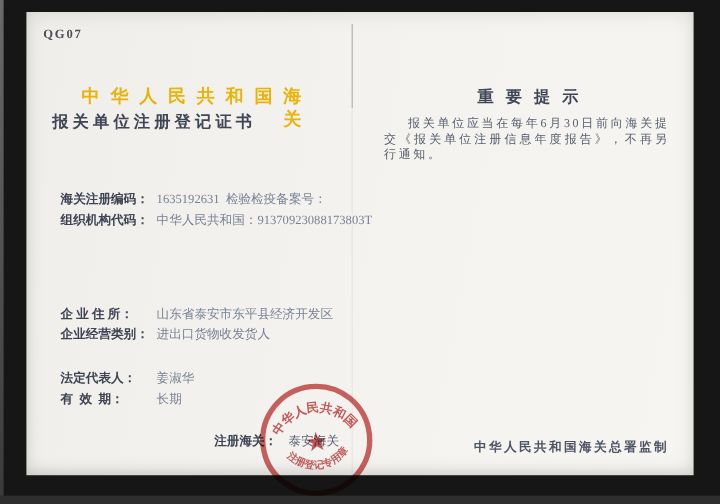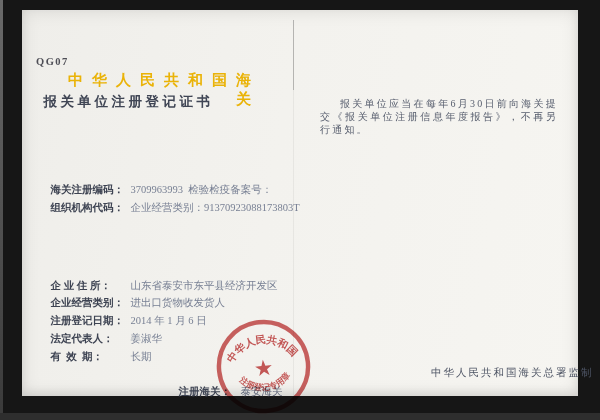--- a/index.html
+++ b/index.html
@@ -11,73 +11,71 @@
     background:linear-gradient(180deg,#6a6a6a,#3a3a3a);}
   .bottom-strip{position:absolute;left:0;bottom:0;width:100%;height:7px;background:#2e2e2e;}
   .paper{
     position:absolute;left:22px;top:10px;width:556px;height:386px;
     background:linear-gradient(100deg,#efeeea 0%,#f3f2ee 45%,#f6f5f1 100%);
     box-shadow:inset 0 0 18px rgba(0,0,0,0.10), inset 0 -4px 8px rgba(0,0,0,0.08);
   }
   .fold-faint{position:absolute;left:271px;top:10px;width:1px;height:380px;background:rgba(0,0,0,0.05);}
   .fold-top{position:absolute;left:271px;top:10px;width:1px;height:70px;background:rgba(90,90,90,0.35);}
   .form-code{position:absolute;left:36px;top:24px;font-size:10.5px;font-weight:bold;
-    letter-spacing:1.5px;color:#4e4e56;margin-top:32px;}
+    letter-spacing:1.5px;color:#4e4e56;}
   .cert-title-1{position:absolute;left:40px;top:71px;width:220px;text-align:right;
     font-size:15px;font-weight:bold;letter-spacing:9px;text-indent:9px;color:#eab308;}
   .cert-title-2{position:absolute;left:40px;top:93px;width:220px;text-align:left;
     font-size:13.5px;font-weight:bold;letter-spacing:3.5px;text-indent:3.5px;color:#3f4554;}
   .notice-title{position:absolute;left:330px;top:72px;width:220px;text-align:center;
     font-size:13.5px;font-weight:bold;letter-spacing:10px;text-indent:10px;color:#3f4554;}
   .notice-body{position:absolute;left:320px;top:97px;width:238px;font-size:10px;
     letter-spacing:2.2px;line-height:13px;text-indent:2em;text-align:justify;color:#565d6d;}
   .row{position:absolute;left:40px;font-size:10.5px;white-space:pre;}
-  .row .lbl{display:inline-block;width:80px;color:#3d4352;font-weight:600;margin-top:24px;}
+  .row .lbl{display:inline-block;width:80px;color:#3d4352;font-weight:600;}
   .row .val{color:#788094;}
   .row.low{left:168px;}
   .row.low .lbl{width:62px;}
   .row.low .val{color:#8b92a4;}
-  .supervision{position:absolute;left:431px;top:366px;font-size:10.5px;
-    letter-spacing:2px;color:#4c5363;}
+  .supervision{position:absolute;left:395px;top:366px;font-size:10.5px;
+    letter-spacing:2px;color:#4c5363;font-weight:bold;}
   .stamp{position:absolute;left:214px;top:317px;width:99px;height:99px;
     transform:rotate(-6deg);mix-blend-mode:multiply;opacity:0.92;}
 </style>
 </head>
 <body>
 
 <div class="photo">
   <div class="edge-highlight"></div>
   <div class="bottom-strip"></div>
 
   <div class="paper">
     <div class="fold-faint"></div>
     <div class="fold-top"></div>
   </div>
 
   <div class="form-code">QG07</div>
 
   <div class="cert-title-1">中华人民共和国海关</div>
   <div class="cert-title-2">报关单位注册登记证书</div>
 
+  <div class="notice-title">重要提示</div>
   <div class="notice-body">报关单位应当在每年6月30日前向海关提交《报关单位注册信息年度报告》，不再另行通知。</div>
 
   <div class="row" style="top:148px">
-    <span class="lbl">海关注册编码：</span><span class="val">3709963993  检验检疫备案号：</span>
+    <span class="lbl">海关注册编码：</span><span class="val">1635192631  检验检疫备案号：</span>
   </div>
   <div class="row" style="top:166px">
-    <span class="lbl">组织机构代码：</span><span class="val">企业经营类别：91370923088173803T</span>
+    <span class="lbl">组织机构代码：</span><span class="val">中华人民共和国：91370923088173803T</span>
   </div>
   <div class="row" style="top:244px">
     <span class="lbl">企 业 住 所：</span><span class="val">山东省泰安市东平县经济开发区</span>
   </div>
   <div class="row" style="top:261px">
     <span class="lbl">企业经营类别：</span><span class="val">进出口货物收发货人</span>
-  </div>
-  <div class="row" style="top:279px">
-    <span class="lbl">注册登记日期：</span><span class="val">2014 年 1 月 6 日</span>
   </div>
   <div class="row" style="top:297px">
     <span class="lbl">法定代表人：</span><span class="val">姜淑华</span>
   </div>
   <div class="row" style="top:315px">
     <span class="lbl">有  效  期：</span><span class="val">长期</span>
   </div>
   <div class="row low" style="top:350px">
     <span class="lbl">注册海关：</span><span class="val" style="color:#5a6175">泰安海关</span>
   </div>

